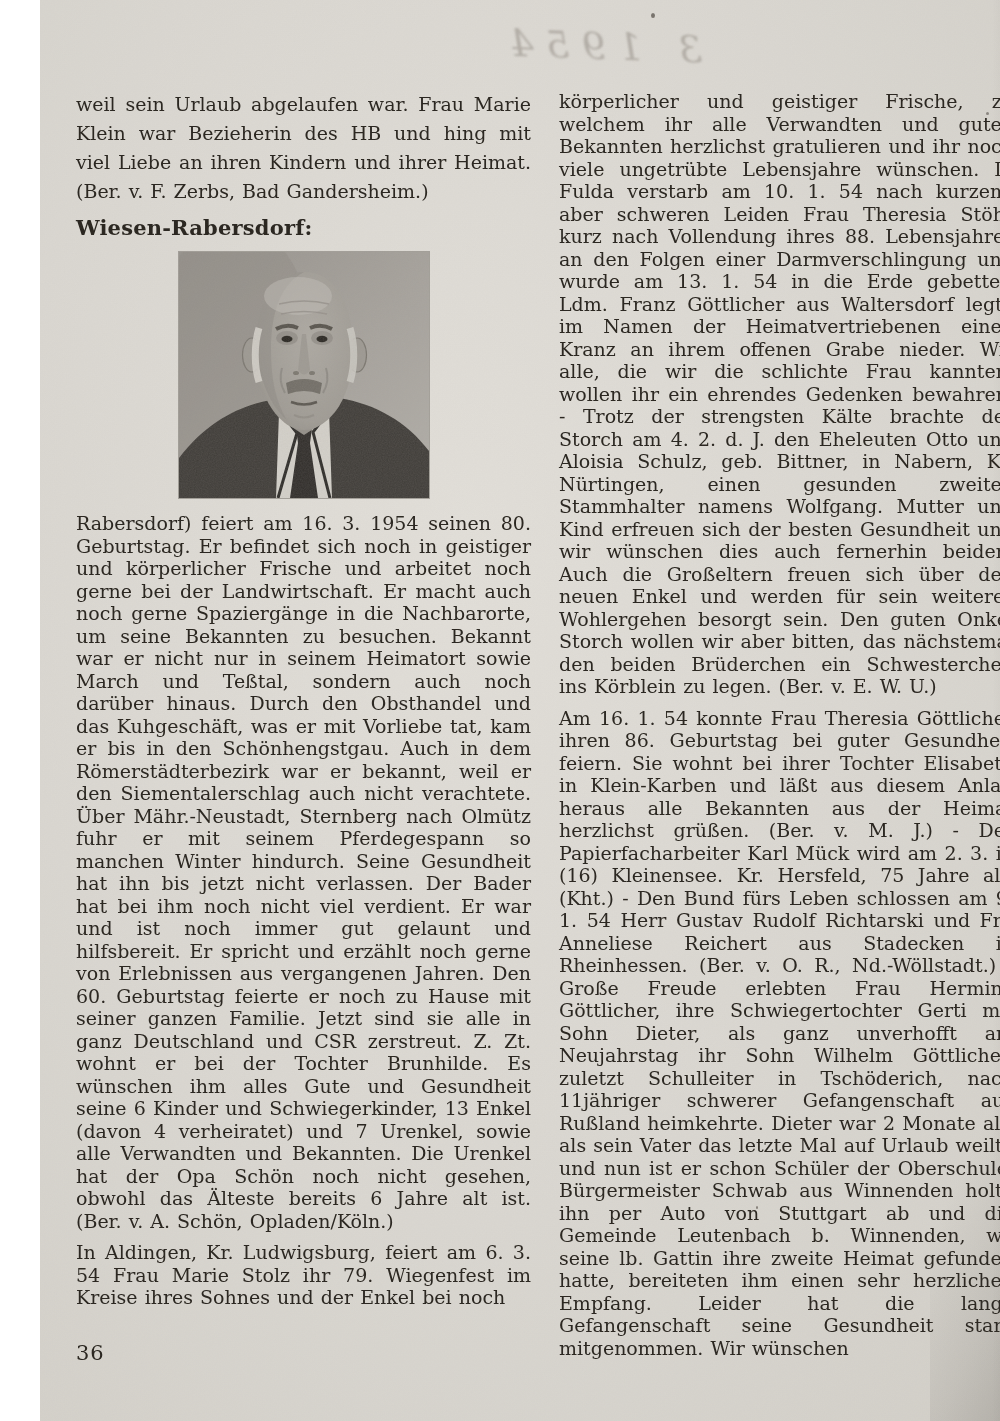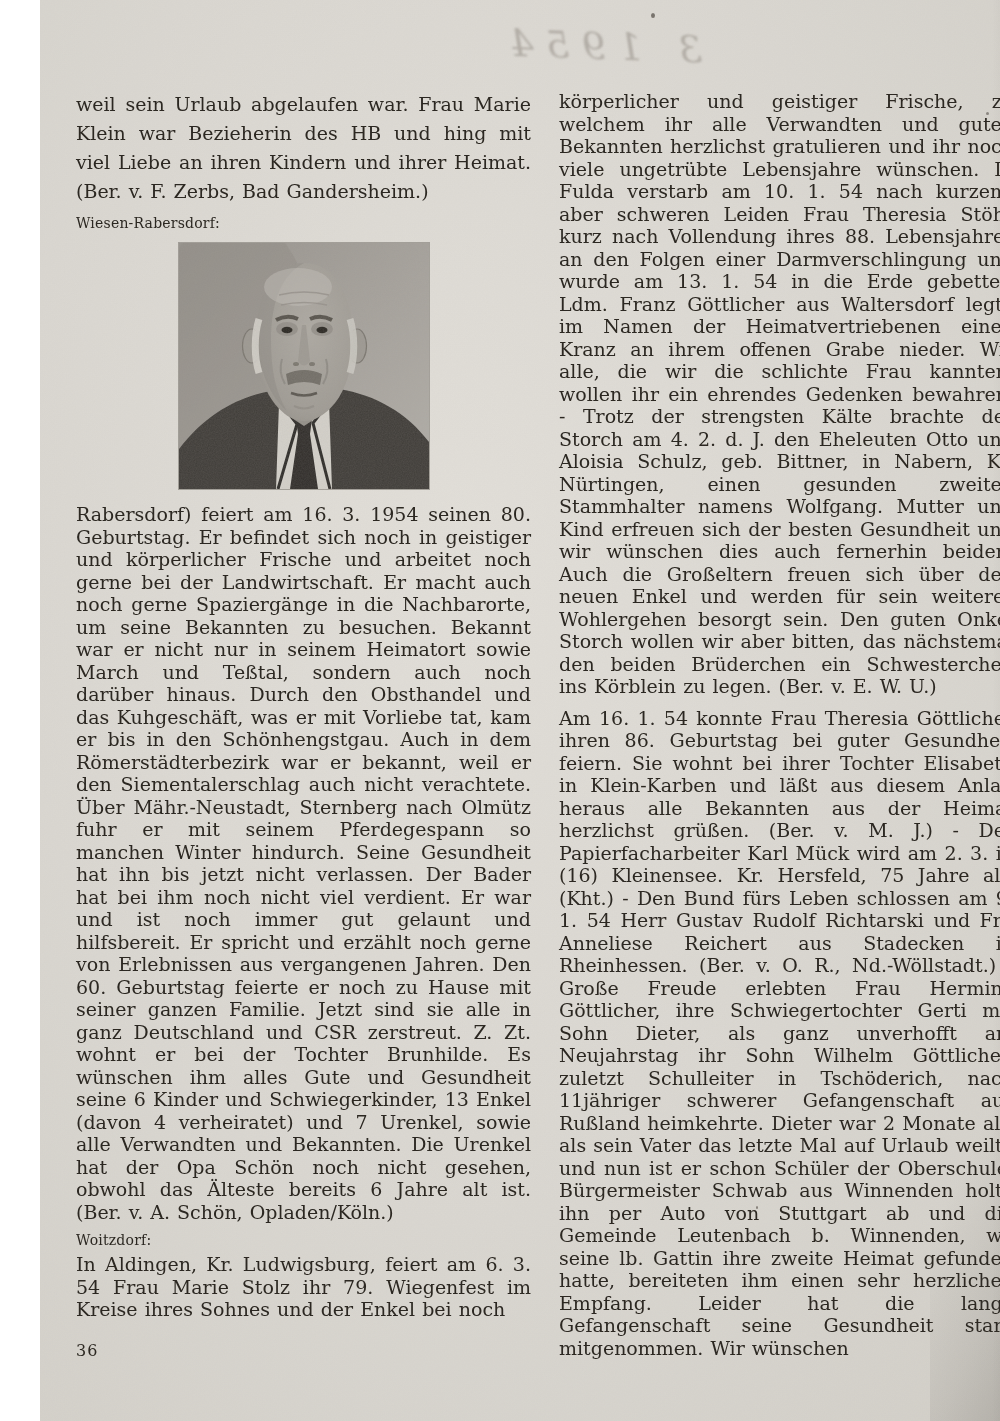--- a/index.html
+++ b/index.html
@@ -25,36 +25,36 @@
   .col-right { left: 519px; }
   .body-text {
     margin: 0 0 9px 0;
     font-size: 19px;
     line-height: 22.5px;
     word-spacing: 1px;
   }
   .body-text.loose { line-height: 29px; margin-bottom: 6px; }
   .heading {
     margin: 9px 0 5px 0;
-    font-size: 14px;
-    font-weight: normal;
+    font-size: 21px;
+    font-weight: bold;
     letter-spacing: 0.2px;
   }
   .spaced { letter-spacing: 7px; }
   .photo-wrap {
     width: 250px;
     margin: 12px auto 14px auto;
     line-height: 0;
     box-shadow: 0 0 0 1px rgba(90,86,80,0.45);
   }
   .page-number {
     position: absolute;
     left: 36px;
     top: 1341px;
-    font-size: 16px;
+    font-size: 21px;
     letter-spacing: 1px;
   }
   .handwriting {
     position: absolute;
     left: 390px;
     top: 24px;
     width: 340px;
     text-align: center;
     transform: scaleX(-1) rotate(-2deg);
     font-style: italic;
@@ -169,21 +169,20 @@
 
         <path d="M107 131 Q125 123 143 131 L141 142 Q125 136 109 142 Z" fill="#716d66"></path>
         <path d="M112 150 Q125 155 138 150" stroke="#5a564f" stroke-width="2.5" fill="none"></path>
         <path d="M115 163 Q125 168 135 163" stroke="#8d8982" stroke-width="2" fill="none" opacity="0.7"></path>
         <rect width="250" height="246" filter="url(#grain)" opacity="0.45"></rect>
       </svg>
     </div>
 
     <p class="body-text">Rabersdorf) feiert am 16. 3. 1954 seinen 80. Geburtstag. Er befindet sich noch in geistiger und körperlicher Frische und arbeitet noch gerne bei der Landwirtschaft. Er macht auch noch gerne Spaziergänge in die Nachbarorte, um seine Bekannten zu besuchen. Bekannt war er nicht nur in seinem Heimatort sowie March und Teßtal, sondern auch noch darüber hinaus. Durch den Obsthandel und das Kuhgeschäft, was er mit Vorliebe tat, kam er bis in den Schönhengstgau. Auch in dem Römerstädterbezirk war er bekannt, weil er den Siementalerschlag auch nicht verachtete. Über Mähr.-Neustadt, Sternberg nach Olmütz fuhr er mit seinem Pferdegespann so manchen Winter hindurch. Seine Gesundheit hat ihn bis jetzt nicht verlassen. Der Bader hat bei ihm noch nicht viel verdient. Er war und ist noch immer gut gelaunt und hilfsbereit. Er spricht und erzählt noch gerne von Erlebnissen aus vergangenen Jahren. Den 60. Geburtstag feierte er noch zu Hause mit seiner ganzen Familie. Jetzt sind sie alle in ganz Deutschland und CSR zerstreut. Z. Zt. wohnt er bei der Tochter Brunhilde. Es wünschen ihm alles Gute und Gesundheit seine 6 Kinder und Schwiegerkinder, 13 Enkel (davon 4 verheiratet) und 7 Urenkel, sowie alle Verwandten und Bekannten. Die Urenkel hat der Opa Schön noch nicht gesehen, obwohl das Älteste bereits 6 Jahre alt ist. (Ber. v. A. Schön, Opladen/Köln.)</p>
 
-    <h3 class="heading">Woitzdorf:</h3>
     <p class="body-text">In Aldingen, Kr. Ludwigsburg, feiert am 6. 3. 54 Frau Marie Stolz ihr 79. Wiegenfest im Kreise ihres Sohnes und der Enkel bei noch</p>
   </div>
 
   <div class="col col-right">
     <p class="body-text">körperlicher und geistiger Frische, zu welchem ihr alle Verwandten und guten Bekannten herzlichst gratulieren und ihr noch viele ungetrübte Lebensjahre wünschen. In Fulda verstarb am 10. 1. 54 nach kurzem, aber schweren Leiden Frau Theresia Stöhr kurz nach Vollendung ihres 88. Lebensjahres an den Folgen einer Darmverschlingung und wurde am 13. 1. 54 in die Erde gebettet. Ldm. Franz Göttlicher aus Waltersdorf legte im Namen der Heimatvertriebenen einen Kranz an ihrem offenen Grabe nieder. Wir alle, die wir die schlichte Frau kannten, wollen ihr ein ehrendes Gedenken bewahren. - Trotz der strengsten Kälte brachte der Storch am 4. 2. d. J. den Eheleuten Otto und Aloisia Schulz, geb. Bittner, in Nabern, Kr. Nürtingen, einen gesunden zweiten Stammhalter namens Wolfgang. Mutter und Kind erfreuen sich der besten Gesundheit und wir wünschen dies auch fernerhin beiden. Auch die Großeltern freuen sich über den neuen Enkel und werden für sein weiteres Wohlergehen besorgt sein. Den guten Onkel Storch wollen wir aber bitten, das nächstemal den beiden Brüderchen ein Schwesterchen ins Körblein zu legen. (Ber. v. E. W. U.)</p>
 
     <p class="body-text">Am 16. 1. 54 konnte Frau Theresia Göttlicher ihren 86. Geburtstag bei guter Gesundheit feiern. Sie wohnt bei ihrer Tochter Elisabeth in Klein-Karben und läßt aus diesem Anlaß heraus alle Bekannten aus der Heimat herzlichst grüßen. (Ber. v. M. J.) - Der Papierfacharbeiter Karl Mück wird am 2. 3. in (16) Kleinensee. Kr. Hersfeld, 75 Jahre alt. (Kht.) - Den Bund fürs Leben schlossen am 9. 1. 54 Herr Gustav Rudolf Richtarski und Frl. Anneliese Reichert aus Stadecken in Rheinhessen. (Ber. v. O. R., Nd.-Wöllstadt.) - Große Freude erlebten Frau Hermine Göttlicher, ihre Schwiegertochter Gerti mit Sohn Dieter, als ganz unverhofft am Neujahrstag ihr Sohn Wilhelm Göttlicher, zuletzt Schulleiter in Tschöderich, nach 11jähriger schwerer Gefangenschaft aus Rußland heimkehrte. Dieter war 2 Monate alt, als sein Vater das letzte Mal auf Urlaub weilte und nun ist er schon Schüler der Oberschule. Bürgermeister Schwab aus Winnenden holte ihn per Auto von Stuttgart ab und die Gemeinde Leutenbach b. Winnenden, wo seine lb. Gattin ihre zweite Heimat gefunden hatte, bereiteten ihm einen sehr herzlichen Empfang. Leider hat die lange Gefangenschaft seine Gesundheit stark mitgenommen. Wir wünschen</p>
   </div>
 
   <div class="page-number">36</div>

